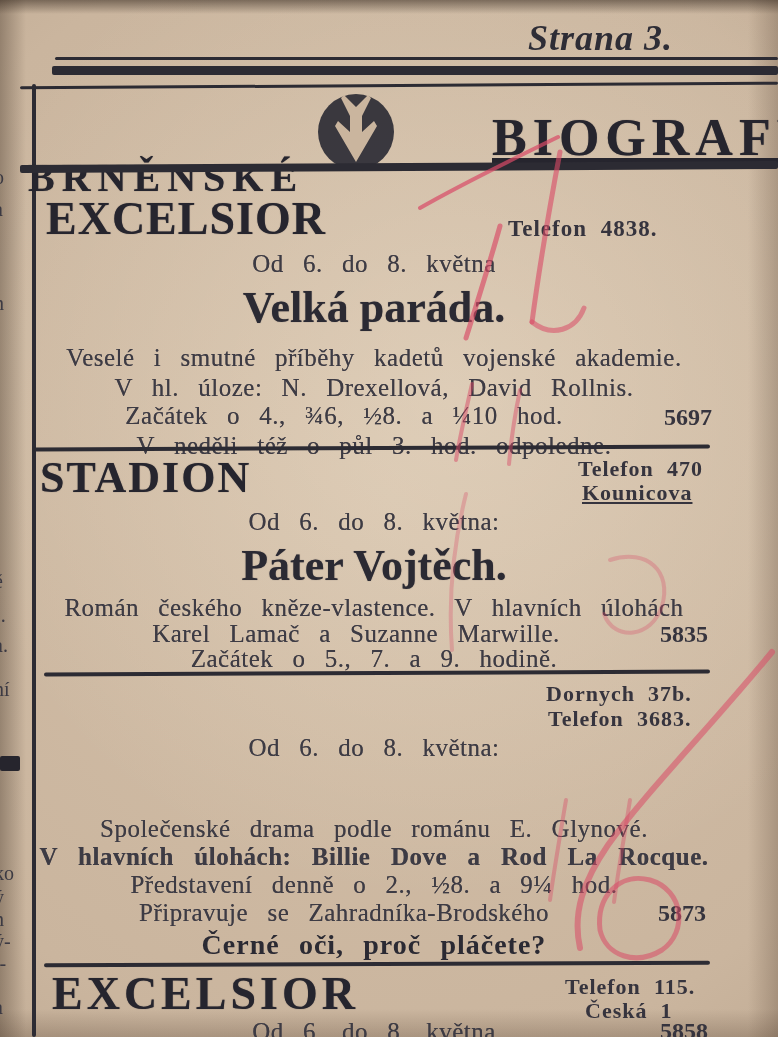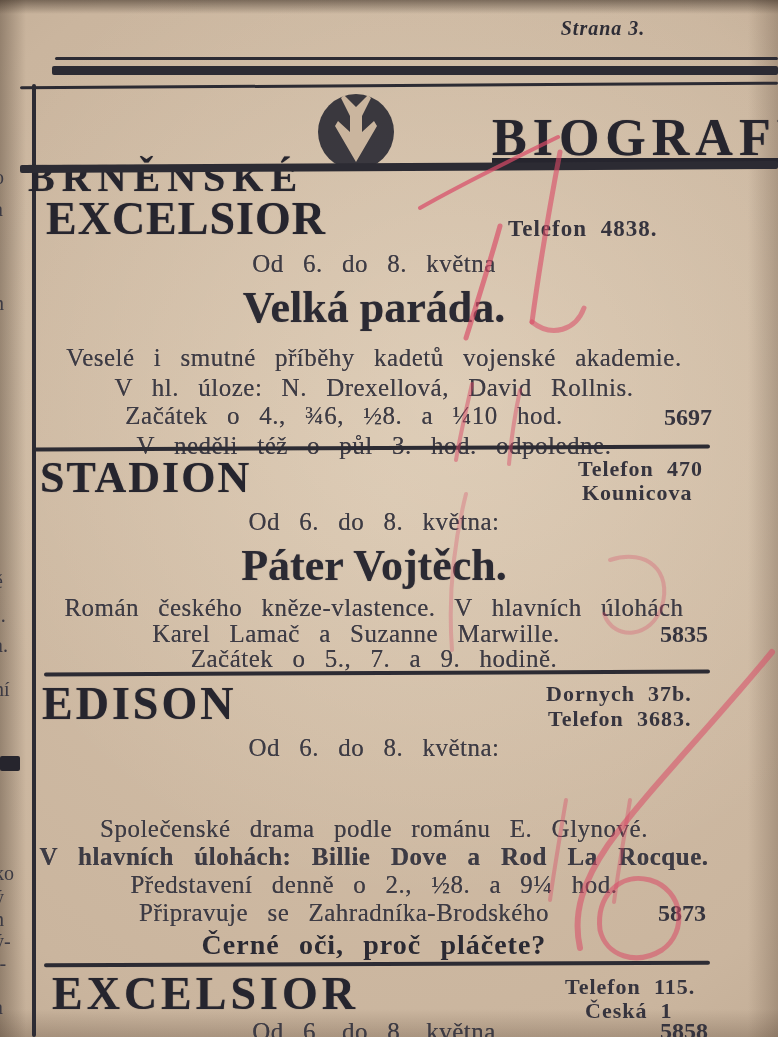--- a/index.html
+++ b/index.html
@@ -45,21 +45,21 @@
   <div class="frag" style="top:634px;">a.</div>
   <div class="frag" style="top:678px;">ní</div>
   <div style="position:absolute;left:0;top:756px;width:20px;height:15px;background:#26252d;border-radius:2px;"></div>
   <div class="frag" style="top:862px;">ko</div>
   <div class="frag" style="top:886px;">ý</div>
   <div class="frag" style="top:908px;">h</div>
   <div class="frag" style="top:930px;">ý-</div>
   <div class="frag" style="top:952px;">l-</div>
   <div class="frag" style="top:996px;">a</div>
 
-  <div class="ln" style="left:528px;top:17px;width:150px;text-align:center;font-size:20px;font-weight:bold;font-style:italic;color:#2e2d36;letter-spacing:1px;">Strana 3.</div>
+  <div class="ln" style="left:528px;top:17px;width:150px;font-size:36px;font-weight:bold;font-style:italic;color:#2e2d36;letter-spacing:1px;">Strana 3.</div>
 
   <div class="rule" style="left:55px;top:57px;width:723px;height:2.5px;"></div>
   <div class="rule" style="left:52px;top:66px;width:726px;height:9px;"></div>
   <div class="rule" style="left:20px;top:84px;width:758px;height:3px;transform:rotate(-0.35deg);"></div>
 
   <div class="ln heading" style="left:28px;top:110px;font-size:40px;letter-spacing:7px;margin-top:48px;">BRNĚNSKÉ</div>
 
   <svg class="annot" style="left:312px;top:88px;" width="88" height="88" viewBox="0 0 88 88">
     <circle cx="44" cy="44" r="38" fill="#2d2c35" opacity="0.92"></circle>
     <path fill="#cab59e" d="M32 7 L44 19 L56 7 L59 10 L50 28 L50 44 L62 33 L65 38 L44 74 L23 38 L26 33 L38 44 L38 28 L29 10 Z"></path>
@@ -75,30 +75,29 @@
   <div class="ln movie center" style="top:282px;font-size:44px;">Velká paráda.</div>
   <div class="ln body center" style="top:344px;">Veselé i smutné příběhy kadetů vojenské akademie.</div>
   <div class="ln body center" style="top:374px;">V hl. úloze: N. Drexellová, David Rollnis.</div>
   <div class="ln body" style="left:34px;top:402px;width:620px;text-align:center;">Začátek o 4., ¾6, ½8. a ¼10 hod.</div>
   <div class="ln num" style="left:664px;top:404px;">5697</div>
   <div class="ln body center" style="top:432px;">V neděli též o půl 3. hod. odpoledne.</div>
   <div class="rule" style="left:34px;top:446px;width:676px;height:3.5px;transform:rotate(-0.25deg);"></div>
 
   <div class="ln heading" style="left:40px;top:456px;font-size:44px;letter-spacing:2px;">STADION</div>
   <div class="ln contact" style="left:578px;top:456px;">Telefon 470</div>
-  <div class="ln contact" style="left:582px;top:480px;">Kounicova</div>
+  <div class="ln contact" style="left:582px;top:480px;text-decoration:underline;">Kounicova</div>
   <div class="ln body center" style="top:508px;">Od 6. do 8. května:</div>
   <div class="ln movie center" style="top:540px;font-size:44px;">Páter Vojtěch.</div>
   <div class="ln body center" style="top:594px;">Román českého kněze-vlastence. V hlavních úlohách</div>
   <div class="ln body" style="left:46px;top:620px;width:620px;text-align:center;">Karel Lamač a Suzanne Marwille.</div>
   <div class="ln num" style="left:660px;top:621px;">5835</div>
   <div class="ln body center" style="top:645px;">Začátek o 5., 7. a 9. hodině.</div>
   <div class="rule" style="left:44px;top:671px;width:666px;height:3.5px;transform:rotate(-0.25deg);"></div>
 
-  <div class="ln heading" style="left:42px;top:681px;font-size:46px;letter-spacing:3px;">EDISON</div>
   <div class="ln contact" style="left:546px;top:681px;">Dornych 37b.</div>
   <div class="ln contact" style="left:548px;top:706px;">Telefon 3683.</div>
   <div class="ln body center" style="top:734px;">Od 6. do 8. května:</div>
   <div class="ln body center" style="top:815px;">Společenské drama podle románu E. Glynové.</div>
   <div class="ln body center" style="top:843px;font-weight:bold;word-spacing:.55em;">V hlavních úlohách: Billie Dove a Rod La Rocque.</div>
   <div class="ln body center" style="top:871px;">Představení denně o 2., ½8. a 9¼ hod.</div>
   <div class="ln body" style="left:34px;top:899px;width:620px;text-align:center;">Připravuje se Zahradníka-Brodského</div>
   <div class="ln num" style="left:658px;top:900px;">5873</div>
   <div class="ln center" style="top:929px;font-size:28px;font-weight:bold;color:#2b2a33;letter-spacing:1px;word-spacing:.4em;">Černé oči, proč pláčete?</div>
   <div class="rule" style="left:44px;top:962px;width:666px;height:4px;transform:rotate(-0.2deg);"></div>

